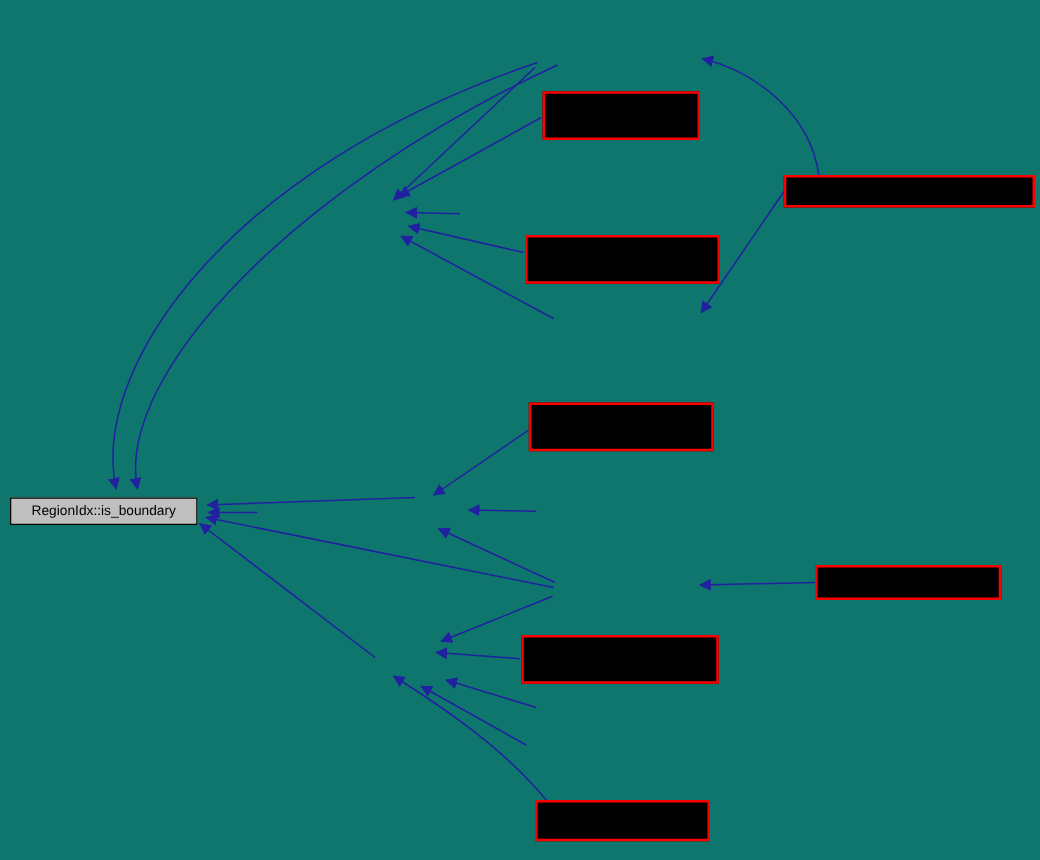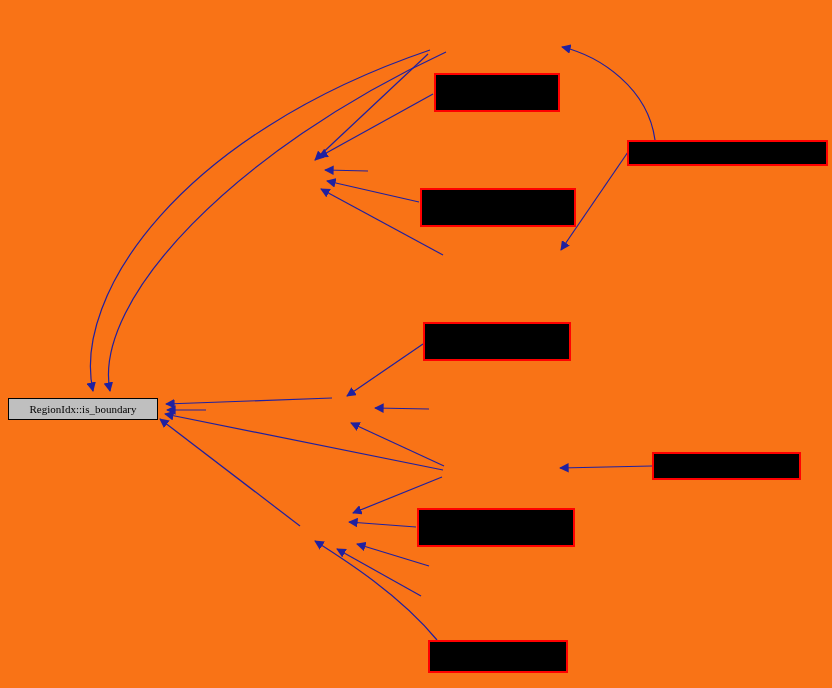--- a/index.html
+++ b/index.html
@@ -4,23 +4,23 @@
 <style>
   html, body {
     margin: 0;
     padding: 0;
     background: #000;
   }
   #canvas {
     position: relative;
     width: 832px;
     height: 688px;
-    background: #f97316;
+    background: #0f766e;
     overflow: hidden;
-    font-family: Liberation Serif, serif;
+    font-family: Liberation Sans, sans-serif;
   }
   #edges {
     position: absolute;
     left: 0; top: 0;
     width: 832px; height: 688px;
   }
   .node {
     position: absolute;
     box-sizing: border-box;
   }

